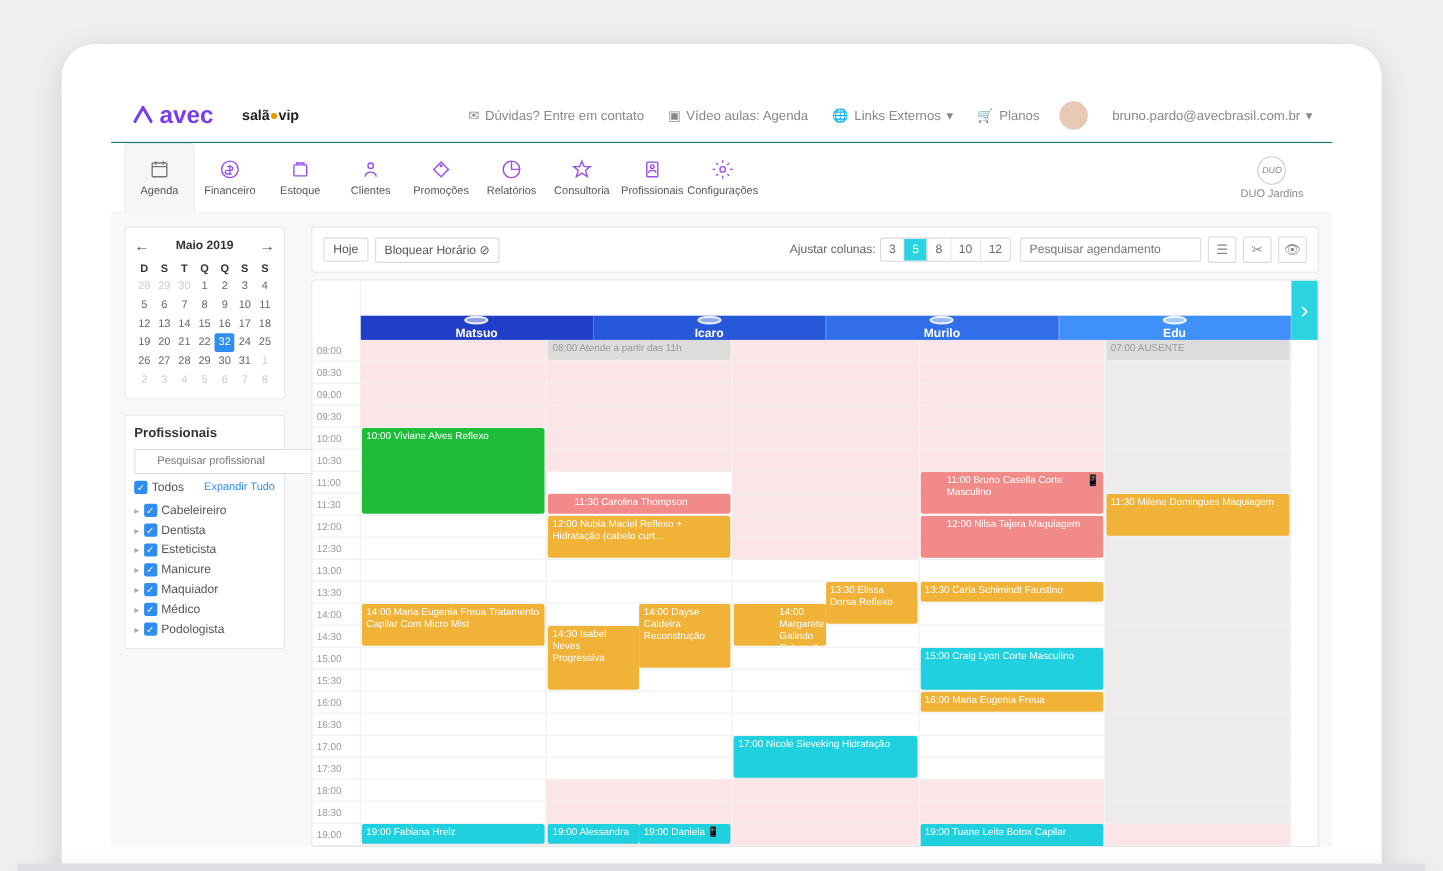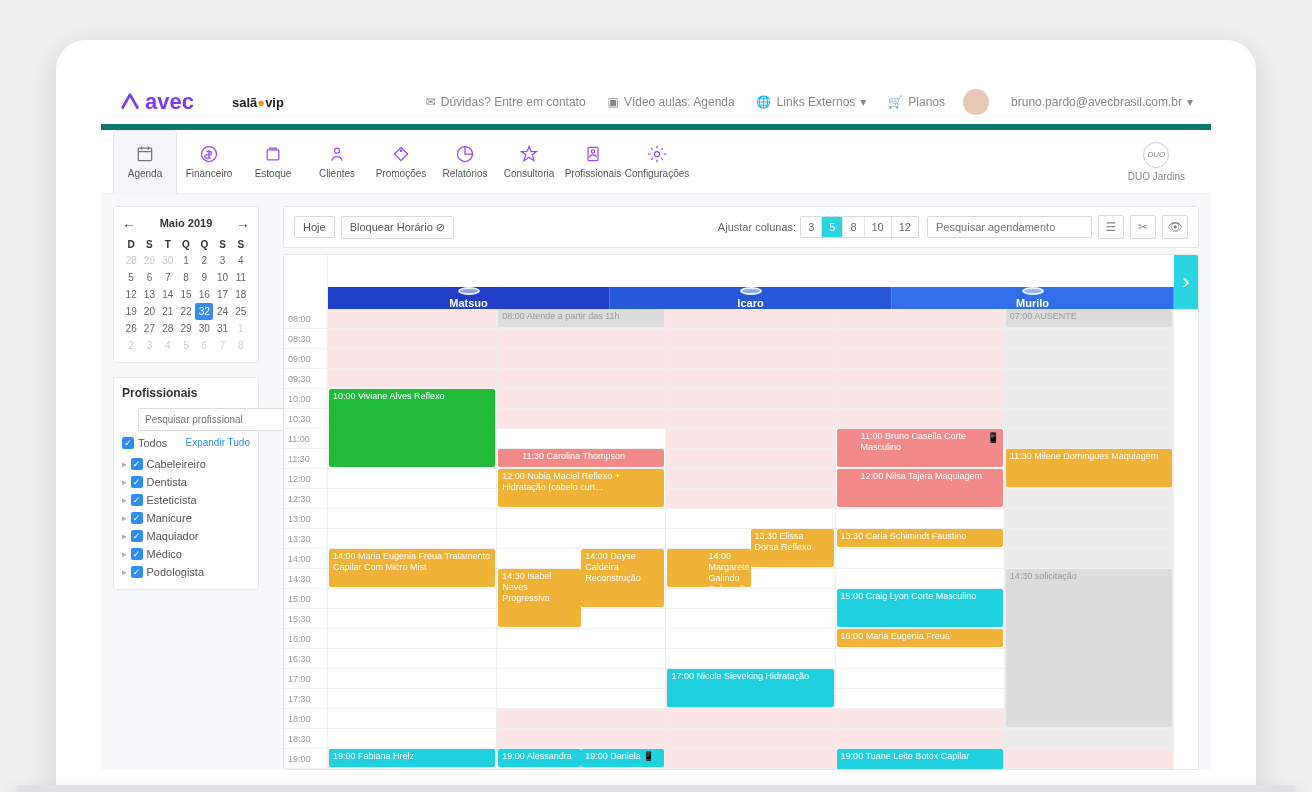--- a/index.html
+++ b/index.html
@@ -2,24 +2,24 @@
 <html><head>
 <meta charset="utf-8">
 <style>
 * { box-sizing: border-box; margin: 0; padding: 0; }
 body { font-family: Arial, Helvetica, sans-serif; background: #f0f0f0; display: flex; justify-content: center; align-items: flex-start; padding: 40px 0; }
 .laptop { width: 1200px; background: #fff; border-radius: 30px 30px 8px 8px; padding: 40px 45px 30px 45px; box-shadow: 0 8px 30px rgba(0,0,0,.15); position: relative; }
 .laptop::after { content:""; position:absolute; bottom:-20px; left:-40px; right:-40px; height:35px; background:linear-gradient(#dfe1e5,#cfd2d8); border-radius: 0 0 40px 40px; box-shadow: 0 10px 20px rgba(0,0,0,.2);}
 .screen { width: 100%; height: 690px; background: #fff; overflow: hidden; position: relative; }
 
 
-.topbar { display:flex; align-items:center; height:50px; padding:0 18px; border-bottom:6px solid #0f766e; font-size:12px; color:#888;}
+.topbar { display:flex; align-items:center; height:50px; padding:0 18px; border-bottom:1px solid #0f766e; font-size:12px; color:#888;}
 .logo-avec { font-size:22px; font-weight:700; color:#7a3cf0; display:flex; align-items:center; gap:4px;}
 .logo-avec svg{width:22px;height:22px;}
-.logo-salao { margin-left:38px; font-weight:700; color:#222; font-size:13px;}
+.logo-salao { margin-left:26px; font-weight:700; color:#222; font-size:13px;}
 .logo-salao b{color:#f09400;}
 .spacer{flex:1;}
 .toplink{margin-left:22px;display:flex;align-items:center;gap:5px;cursor:pointer;}
 .avatar-top{width:26px;height:26px;border-radius:50%;background:#e8c9b5;margin-left:18px;}
 
 
 .mainnav{display:flex;align-items:center;padding:0 12px;border-bottom:1px solid #eee;height:64px;font-size:10px;color:#555;}
 .navitem{width:64px;height:64px;display:flex;flex-direction:column;align-items:center;justify-content:center;gap:4px;cursor:pointer;border:1px solid transparent;}
 .navitem.active{background:#f5f6f7;border:1px solid #e5e6e8;border-radius:4px 4px 0 0;border-bottom:1px solid #f5f6f7;}
 .navitem svg{width:20px;height:20px;stroke:#9a4bf0;fill:none;stroke-width:1.5;}
@@ -36,21 +36,21 @@
 .calhead{display:flex;align-items:center;justify-content:space-between;font-weight:700;font-size:11px;color:#333;margin-bottom:6px;}
 .calhead .arr{cursor:pointer;font-size:14px;color:#444;}
 table.mini{width:100%;border-collapse:collapse;table-layout:fixed;font-size:10px;text-align:center;}
 table.mini th{color:#333;font-weight:700;padding:2px 0;}
 table.mini td{padding:3px 0;color:#666;cursor:pointer;}
 table.mini td.other{color:#ccc;}
 table.mini td.sel{background:#2f8cf2;color:#fff;border-radius:2px;}
 
 .panel h4{font-size:12px;color:#333;margin-bottom:8px;}
 .search-prof{display:flex;}
-.search-prof input{flex:1;border:1px solid #ddd;border-right:none;padding:5px 6px;font-size:10px;border-radius:2px 0 0 2px;margin-left:16px;}
+.search-prof input{flex:1;border:1px solid #ddd;border-right:none;padding:5px 20px;font-size:10px;border-radius:2px 0 0 2px;}
 .search-prof .xbtn{width:22px;border:1px solid #ddd;display:flex;align-items:center;justify-content:center;font-size:11px;background:#fafafa;border-radius:0 2px 2px 0;cursor:pointer;}
 .prof-list{margin-top:6px;}
 .prof-top{display:flex;justify-content:space-between;font-size:10px;margin:6px 0 4px;}
 .prof-top a{color:#2f8cf2;cursor:pointer;}
 .prof-item{display:flex;align-items:center;gap:4px;padding:3px 0;font-size:11px;color:#555;}
 .prof-item .caret{color:#aaa;font-size:9px;}
 .chk{width:12px;height:12px;border-radius:2px;background:#2f8cf2;display:inline-flex;align-items:center;justify-content:center;color:#fff;font-size:9px;}
 
 
 .main{flex:1;padding:12px 12px 0 12px;overflow:hidden;display:flex;flex-direction:column;}
@@ -339,20 +339,24 @@
                 <div class="av"></div>
                 <span>Matsuo</span>
               </div>
               <div class="profcol-h" style="background: rgb(40, 88, 218);">
                 <div class="av"></div>
                 <span>Icaro</span>
               </div>
               <div class="profcol-h" style="background: rgb(49, 110, 233);">
                 <div class="av"></div>
                 <span>Murilo</span>
+              </div>
+              <div class="profcol-h" style="background: rgb(63, 144, 249);">
+                <div class="av"></div>
+                <span>Edu</span>
               </div>
               <div class="next">›</div>
             </div>
       <div class="body" id="gridbody">
               <div class="timecol">
                 <div class="slot">08:00</div>
                 <div class="slot">08:30</div>
                 <div class="slot">09:00</div>
                 <div class="slot">09:30</div>
                 <div class="slot">10:00</div>
@@ -513,21 +517,20 @@
                 <div class="row" style="background: rgb(236, 236, 236);"></div>
                 <div class="row" style="background: rgb(236, 236, 236);"></div>
                 <div class="row" style="background: rgb(236, 236, 236);"></div>
                 <div class="row" style="background: rgb(236, 236, 236);"></div>
                 <div class="row" style="background: rgb(236, 236, 236);"></div>
                 <div class="row" style="background: rgb(236, 236, 236);"></div>
                 <div class="row" style="background: rgb(236, 236, 236);"></div>
                 <div class="row blk"></div>
                 <div class="evt gray" style="top: 0px; height: 18px;"><span>07:00 AUSENTE</span></div>
                 <div class="evt orange" style="top: 140px; height: 38px;"><span>11:30 Milene Domingues Maquiagem</span></div>
-                <div class="evt gray" style="top: 260px; height: 158px;"><span>14:30 solicitação</span></div>
               </div>
               <div style="width: 24px;"></div>
             </div>
     </div>
   </div>
 </div>
 
 </div>
 </div>
 

